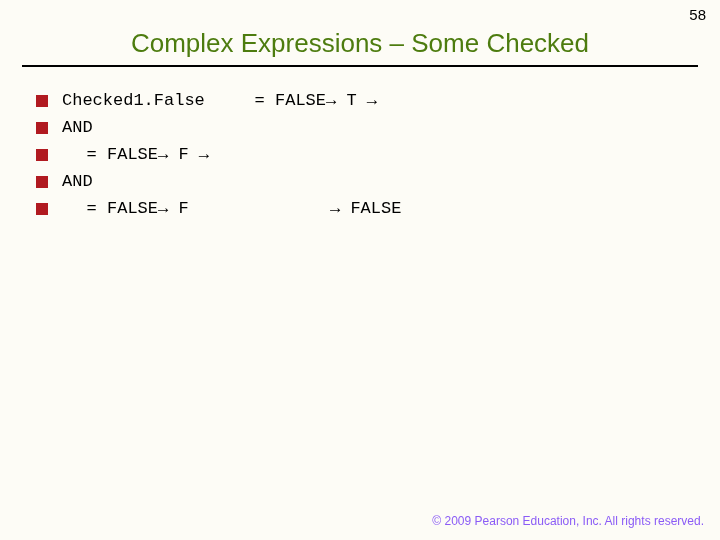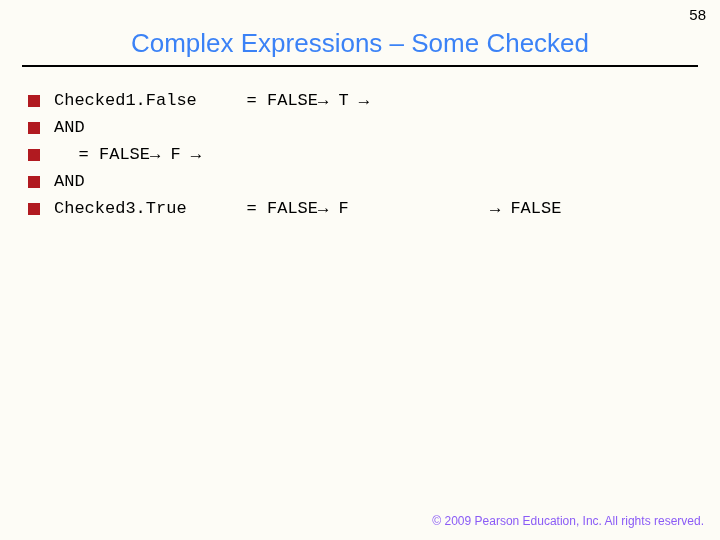--- a/index.html
+++ b/index.html
@@ -15,32 +15,32 @@
   .page-number {
     position: absolute;
     top: 6px;
     right: 14px;
     font-size: 15px;
     color: #000;
   }
   .title {
     text-align: center;
     font-size: 26px;
-    color: #3b82f6;
+    color: #4d7c0f;
     font-weight: normal;
     margin-top: 28px;
     margin-bottom: 6px;
   }
   .hr {
     border: none;
     border-top: 2px solid #000;
     margin: 0 22px 24px 22px;
   }
   .content {
-    padding: 0 28px;
+    padding: 0 36px;
   }
   .row {
     display: flex;
     align-items: center;
     margin-bottom: 8px;
     font-family: "Courier New", Courier, monospace;
     font-size: 17px;
     color: #000;
     white-space: pre;
   }
@@ -103,21 +103,20 @@
     <div class="bullet"></div>
     <span class="col-left">AND</span>
     <span class="col-eq"></span>
     <span class="col-arrow"></span>
     <span class="col-res"></span>
     <span class="col-final"></span>
   </div>
 
   <div class="row">
     <div class="bullet"></div>
-    <span class="col-left">Checked3.True</span>
     <span class="col-eq">= FALSE</span>
     <span class="col-arrow">→ F</span>
     <span class="col-res"></span>
     <span class="col-final">→ FALSE</span>
   </div>
 
 </div>
 
 <div class="footer">© 2009 Pearson Education, Inc.  All rights reserved.</div>
 

